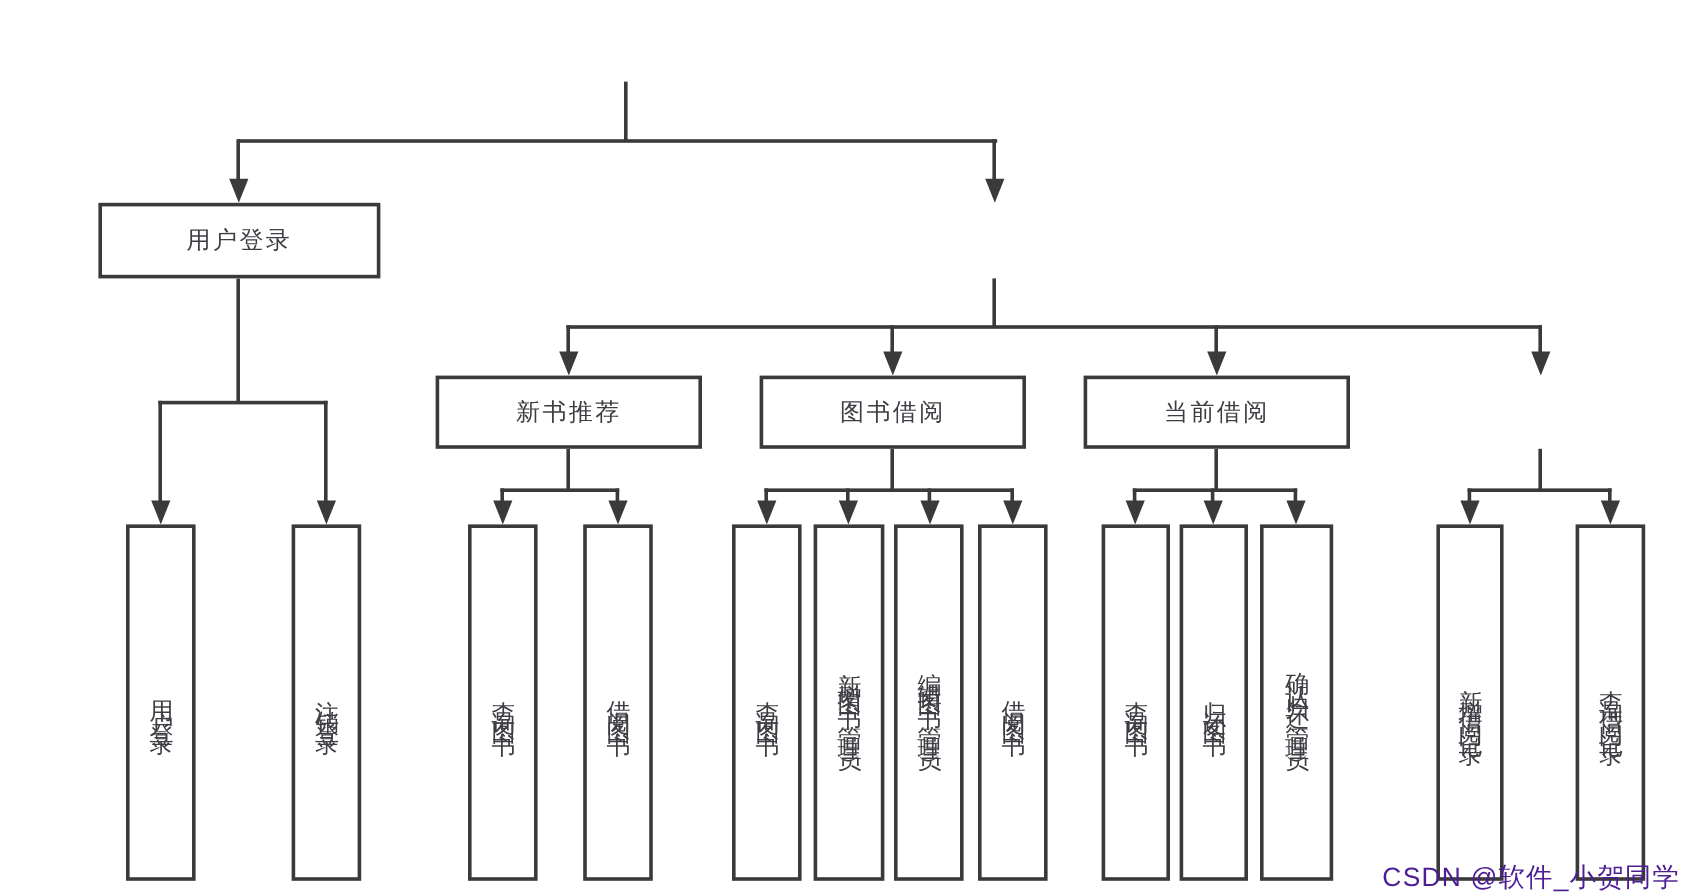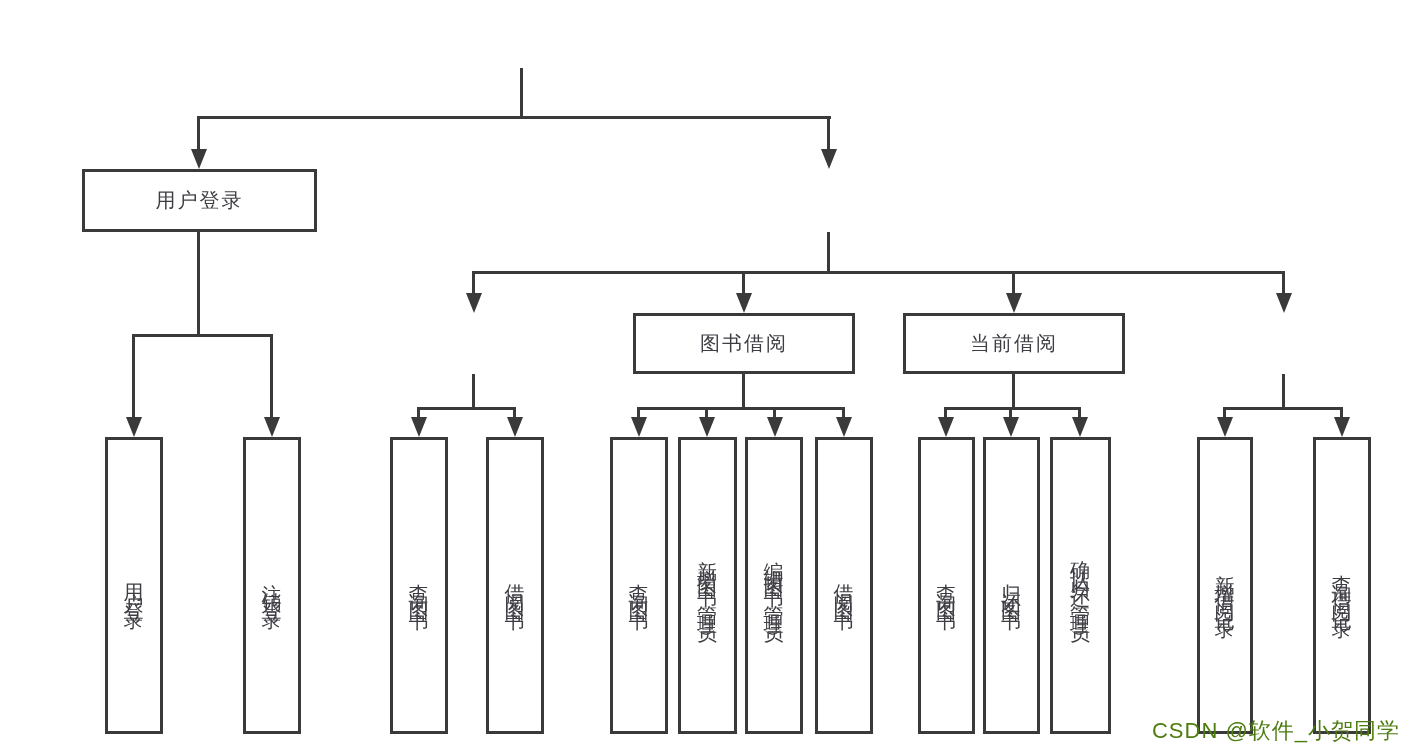--- a/index.html
+++ b/index.html
@@ -20,21 +20,21 @@
   }
   .vline { position:absolute; width:3px; background:#3a3a3a; z-index:1; }
   .hline { position:absolute; height:3px; background:#3a3a3a; z-index:1; }
   .arrow {
     position:absolute; width:0; height:0; z-index:1;
     border-left:8px solid transparent; border-right:8px solid transparent;
     border-top:20px solid #3a3a3a;
   }
   .watermark {
     position:absolute; right:5px; bottom:1px; z-index:10;
-    font-size:22px; color:#4d7c0f; letter-spacing:1px; white-space:nowrap;
+    font-size:22px; color:#4c1d95; letter-spacing:1px; white-space:nowrap;
   }
 </style>
 </head>
 <body>
 
 <div class="canvas">
 
 
   <div class="vline" style="left:520px;top:68px;height:50px"></div>
   <div class="hline" style="left:198px;top:116px;width:633px"></div>
@@ -56,20 +56,21 @@
   <div class="hline" style="left:472px;top:271px;width:813px"></div>
   <div class="vline" style="left:472px;top:271px;height:25px"></div>
   <div class="arrow" style="left:466px;top:293px"></div>
   <div class="vline" style="left:742px;top:271px;height:25px"></div>
   <div class="arrow" style="left:736px;top:293px"></div>
   <div class="vline" style="left:1012px;top:271px;height:25px"></div>
   <div class="arrow" style="left:1006px;top:293px"></div>
   <div class="vline" style="left:1282px;top:271px;height:25px"></div>
   <div class="arrow" style="left:1276px;top:293px"></div>
 
+  <div class="box" style="left:363px;top:313px;width:222px;height:61px">新书推荐</div>
   <div class="box" style="left:903px;top:313px;width:222px;height:61px">当前借阅</div>
   <div class="box" style="left:633px;top:313px;width:222px;height:61px">图书借阅</div>
 
   <div class="vline" style="left:472px;top:374px;height:36px"></div>
   <div class="hline" style="left:417px;top:407px;width:99px"></div>
   <div class="vline" style="left:417px;top:407px;height:14px"></div>
   <div class="arrow" style="left:411px;top:417px"></div>
   <div class="vline" style="left:513px;top:407px;height:14px"></div>
   <div class="arrow" style="left:507px;top:417px"></div>
 

